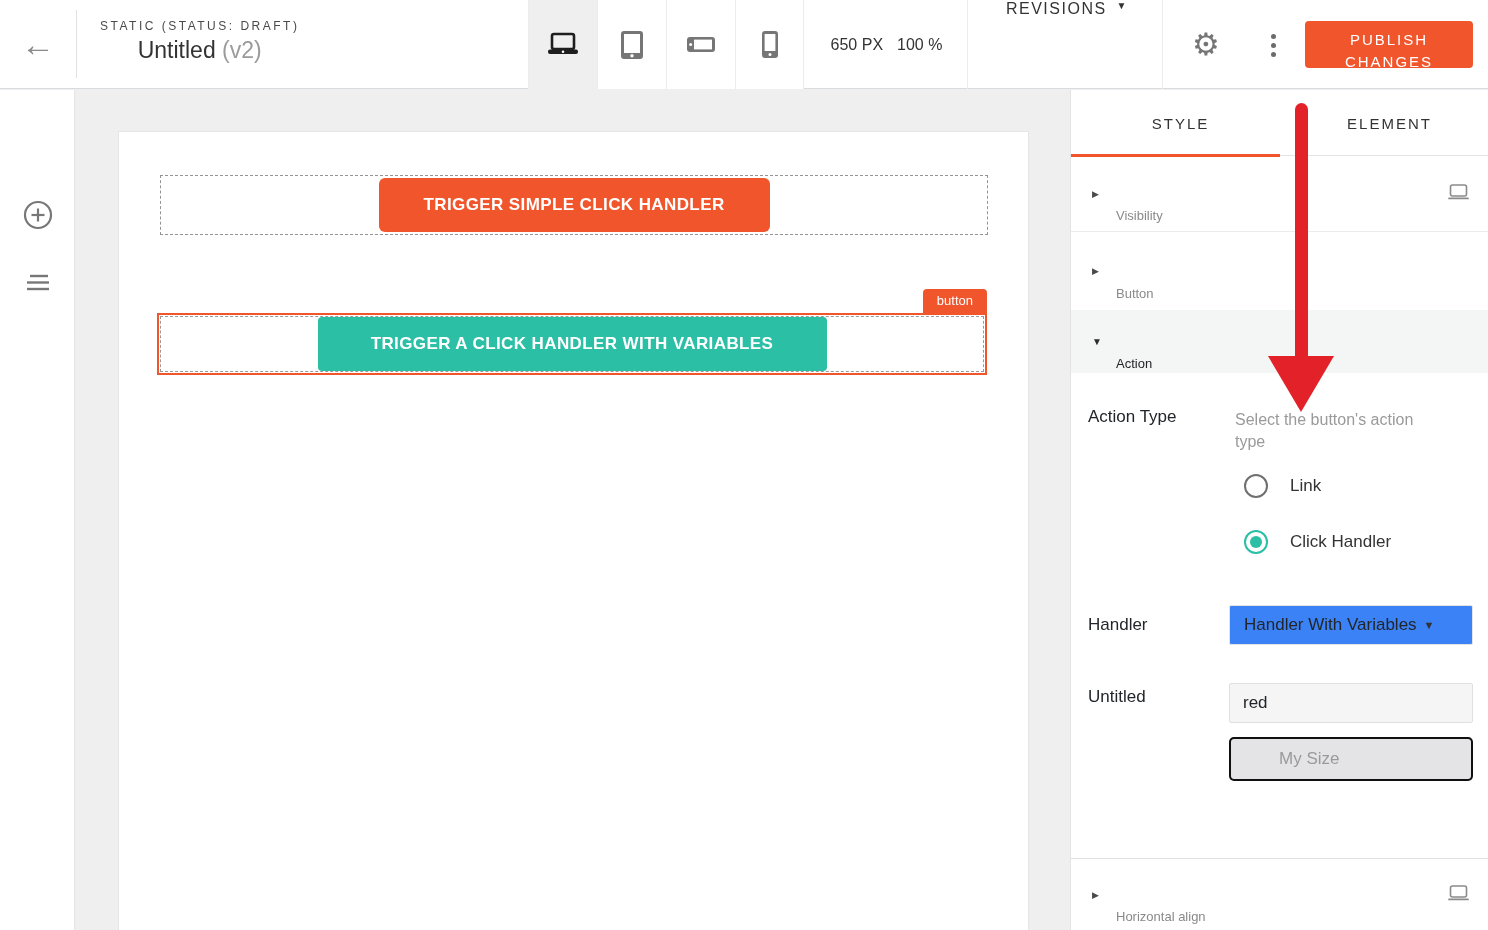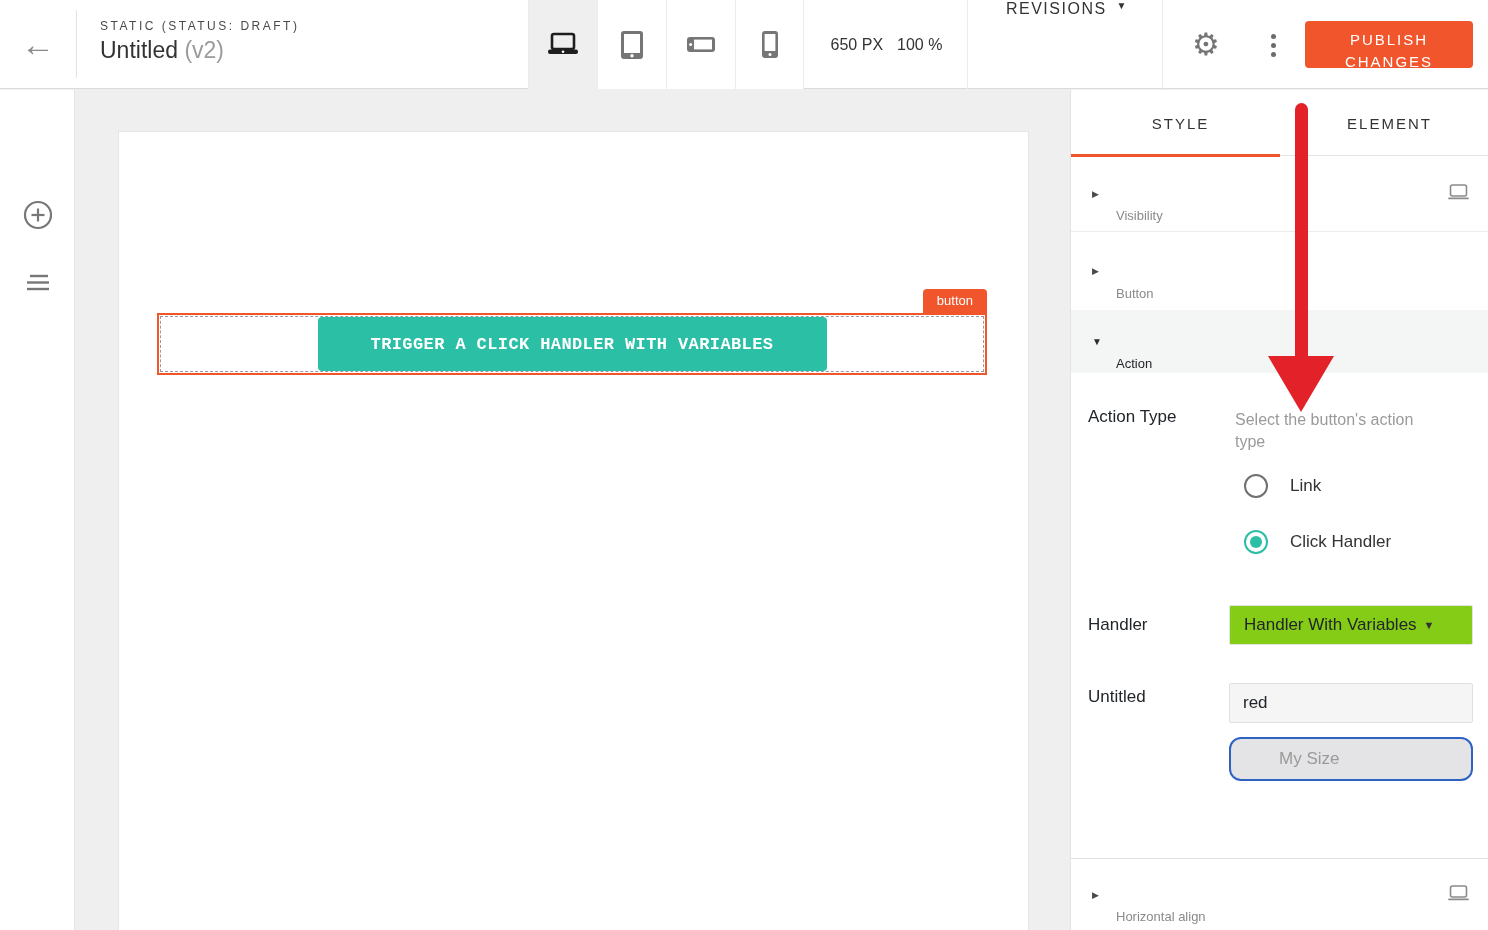--- a/index.html
+++ b/index.html
@@ -6,21 +6,21 @@
   html,body { width:1488px; height:930px; }
   body { font-family:"Liberation Sans", sans-serif; background:#efefef; overflow:hidden; }
   .root { position:relative; width:1488px; height:930px; background:#efefef; }
 
   
   .topbar { position:absolute; left:0; top:0; width:1488px; height:89px; background:#fff; border-bottom:1px solid #d9dcde; z-index:20; }
   .back-btn { position:absolute; left:14px; top:18px; width:48px; height:52px; display:flex; align-items:center; justify-content:center; color:#8a8a8a; font-size:34px; cursor:pointer; }
   .tb-divider { position:absolute; top:10px; width:1px; height:68px; background:#e2e2e2; }
   .title-block { position:absolute; left:100px; top:19px; }
   .status-line { font-size:12px; letter-spacing:2.5px; color:#4a4a4a; margin-bottom:4px; }
-  .doc-title { font-size:23px; color:#333; }
+  .doc-title { font-size:23px; color:#333;text-align:center; }
   .doc-version { color:#9b9b9b; }
 
   .device-group { position:absolute; left:528px; top:0; height:89px; display:flex; }
   .device-cell { width:69px; height:89px; display:flex; align-items:center; justify-content:center; border-left:1px solid #ececec; cursor:pointer; background:#fff; }
   .device-cell.active { background:#efeff0; }
   .device-cell:last-child { border-right:1px solid #ececec; }
 
   .size-box { position:absolute; left:806px; top:0; width:162px; height:89px; display:flex; align-items:center; justify-content:center; gap:14px; font-size:16px; color:#333; border-right:1px solid #ececec; }
 
   .revisions-btn { position:absolute; left:972px; top:0; width:191px; height:89px; display:flex; align-items:flex-start; justify-content:center; gap:10px; font-size:16px; letter-spacing:1.5px; color:#333; border-right:1px solid #ececec; cursor:pointer; }
@@ -37,21 +37,21 @@
 
   
   .canvas { position:absolute; left:76px; top:90px; width:994px; height:840px; background:#efefef; }
   .page { position:absolute; left:119px; top:132px; width:909px; height:798px; background:#fff; box-shadow:0 0 0 1px rgba(0,0,0,0.04); }
 
   .block-container { position:absolute; left:160px; top:175px; width:828px; height:60px; border:1px dashed #949494; display:flex; align-items:center; justify-content:center; cursor:pointer; }
   .btn-orange { width:391px; height:54px; background:#f0552c; color:#fff; border:none; border-radius:6px; font-family:"Liberation Sans", sans-serif; font-weight:bold; font-size:17px; letter-spacing:0.4px; cursor:pointer; }
 
   .sel-container { position:absolute; left:157px; top:313px; width:830px; height:62px; border:2px solid #f0552c; display:flex; align-items:center; justify-content:center; cursor:pointer; background:#fff; }
   .sel-dashed { position:absolute; inset:1px; border:1px dashed #9a9a9a; pointer-events:none; }
-  .btn-teal { width:509px; height:54px; background:#2bbfa5; color:#fff; border:none; border-radius:4px; font-family:Liberation Mono, monospace; font-weight:bold; font-size:17px; letter-spacing:0.4px; cursor:pointer; position:relative; z-index:2; }
+  .btn-teal { width:509px; height:54px; background:#2bbfa5; color:#fff; border:none; border-radius:4px; font-family:Liberation Sans, sans-serif; font-weight:bold; font-size:17px; letter-spacing:0.4px; cursor:pointer; position:relative; z-index:2; }
   .sel-tag { position:absolute; right:-2px; top:-26px; height:24px; line-height:24px; padding:0 14px; background:#f0552c; color:#fff; font-size:13px; border-radius:4px 4px 0 0; }
 
   
   .panel { position:absolute; left:1070px; top:90px; width:418px; height:840px; background:#fff; border-left:1px solid #e3e3e3; }
   .tabs-row { position:absolute; left:0; top:0; width:418px; height:66px; border-bottom:1px solid #e4e4e4; display:flex; }
   .tab { width:209px; height:66px; display:flex; align-items:center; justify-content:center; font-size:15px; letter-spacing:2px; color:#333; cursor:pointer; position:relative;padding-left:10px; }
   .tab.active::after { content:""; position:absolute; left:0; bottom:-1px; width:100%; height:3px; background:#f0552c; }
 
   .section-row { position:absolute; left:0; width:418px; display:flex; align-items:center; cursor:pointer; }
   .row-caret { margin-left:21px; font-size:9px; color:#4a4a4a; width:14px; }
@@ -63,24 +63,24 @@
 
   .field-label { position:absolute; left:17px; font-size:17px; color:#22262a; }
   .hint-text { position:absolute; left:164px; width:205px; font-size:16px; line-height:1.4; color:#9a9a9a; }
 
   .radio-option { position:absolute; left:173px; display:flex; align-items:center; gap:22px; cursor:pointer; }
   .radio { width:24px; height:24px; border-radius:50%; border:2px solid #6f6f6f; background:#fff; position:relative; flex:0 0 auto; }
   .radio.selected { border-color:#2bbfa5; }
   .radio.selected::after { content:""; position:absolute; left:4px; top:4px; width:12px; height:12px; border-radius:50%; background:#2bbfa5; }
   .radio-text { font-size:17px; color:#333; }
 
-  .select-box { position:absolute; left:158px; width:244px; height:40px; background:#84cc16; border:1px solid #e3e3e3; border-radius:2px; display:flex; align-items:center; padding-left:14px; gap:7px; font-size:17px; color:#22262a; cursor:pointer; }
+  .select-box { position:absolute; left:158px; width:244px; height:40px; background:#3b82f6; border:1px solid #e3e3e3; border-radius:2px; display:flex; align-items:center; padding-left:14px; gap:7px; font-size:17px; color:#22262a; cursor:pointer; }
 
   .text-input { position:absolute; left:158px; width:244px; height:40px; background:#f5f5f5; border:1px solid #e0e0e0; border-radius:2px; padding:0 13px; font-family:"Liberation Sans", sans-serif; font-size:17px; color:#22262a; }
-  .text-input.focused { height:44px; background:#e4e4e6; border:2px solid #2e63c4; border-radius:12px; color:#333; caret-color:#000;padding-left:48px; }
+  .text-input.focused { height:44px; background:#e4e4e6; border:2px solid #2e63c4; border-radius:4px; color:#333; caret-color:#000;padding-left:48px; }
   .text-input::placeholder { color:#9a9a9a; }
 
   .panel-divider { position:absolute; left:0; top:768px; width:418px; height:1px; background:#e2e2e2; }
 
   .annotation-arrow-svg { position:absolute; left:0; top:0; width:1488px; height:930px; pointer-events:none; z-index:40; }
 </style>
 </head>
 <body>
 
 <div class="root">
@@ -164,20 +164,23 @@
         <line x1="4" y1="11.5" x2="26" y2="11.5" stroke="#777" stroke-width="2.4"></line>
         <line x1="4" y1="18" x2="26" y2="18" stroke="#777" stroke-width="2.4"></line>
       </svg>
     </div>
   </div>
 
   <div class="canvas">
     <div class="page" style="left:43px; top:42px;"></div>
   </div>
 
+  <div class="block-container">
+    <button class="btn-orange">TRIGGER SIMPLE CLICK HANDLER</button>
+  </div>
 
   <div class="sel-container">
     <div class="sel-dashed"></div>
     <div class="sel-tag">button</div>
     <button class="btn-teal">TRIGGER A CLICK HANDLER WITH VARIABLES</button>
   </div>
 
   <div class="panel">
 
     <div class="tabs-row">

